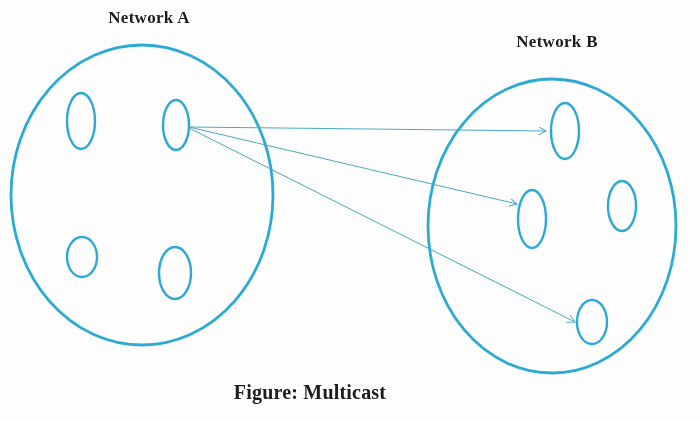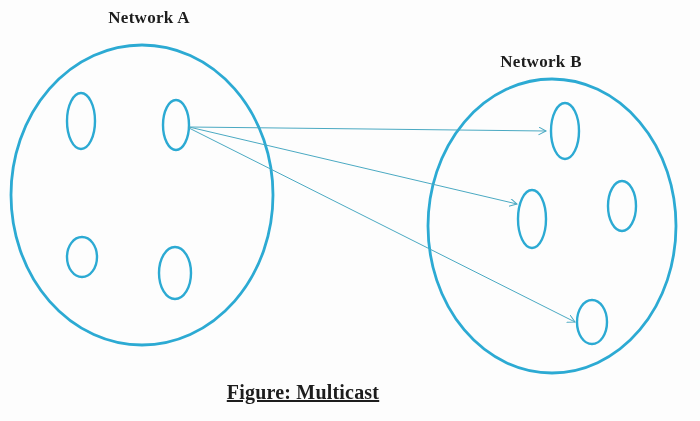--- a/index.html
+++ b/index.html
@@ -61,16 +61,16 @@
       </g>
     <g id="arrows-layer">
         <line x1="189" y1="127" x2="546" y2="131" stroke="#4aa9c2" stroke-width="1" marker-end="url(#arrowhead)"></line>
         <line x1="189" y1="127" x2="517" y2="204" stroke="#4aa9c2" stroke-width="1" marker-end="url(#arrowhead)"></line>
         <line x1="189" y1="128" x2="575" y2="322" stroke="#4aa9c2" stroke-width="1" marker-end="url(#arrowhead)"></line>
       </g>
   </svg>
 
   <div class="label net-label" style="left:149px; top:8px;">Network A</div>
 
-  <div class="label net-label" style="left:541px; top:32px;margin-top:20px;">Network B</div>
+  <div class="label net-label" style="left:557px; top:32px;">Network B</div>
 
-  <div class="label caption-label" style="left:303px; top:381px;text-decoration:underline;">Figure: Multicast</div>
+  <div class="label caption-label" style="left:310px; top:381px;">Figure: Multicast</div>
 </div>
 
 </body></html>

